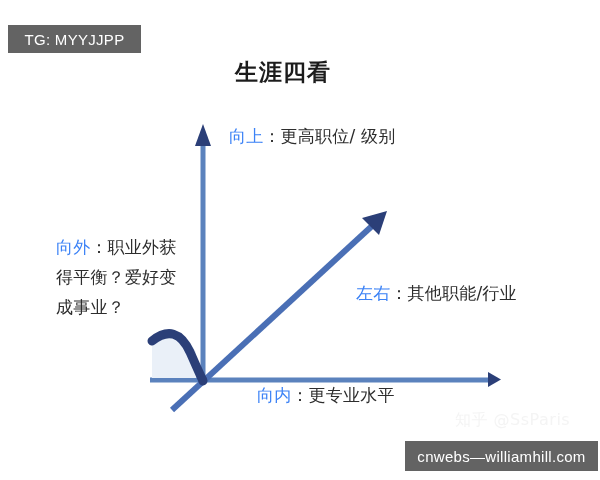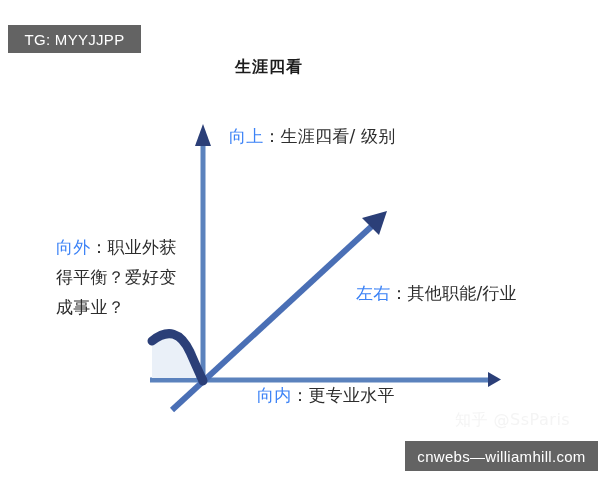--- a/index.html
+++ b/index.html
@@ -44,21 +44,21 @@
     font-size: 15px;
     margin-left: 7px;
   }
 
   
   #chart-title {
     position: absolute;
     left: 235px;
     top: 57px;
     width: 200px;
-    font-size: 16px;
+    font-size: 23px;
     font-weight: bold;
     color: #1c1c1c;
     letter-spacing: 1px;
     white-space: nowrap;
   }
 
   
   #axes-layer {
     position: absolute;
     left: 0;
@@ -123,21 +123,21 @@
     <line x1="172" y1="410" x2="372" y2="226" stroke="#4a6fb5" stroke-width="6"></line>
     <polygon points="387,211 362,218 379,235" fill="#2b3f78"></polygon>
 
     <path d="M 152,378 L 152,341 Q 178,324 196,352 L 196,378 Z" fill="#eaf0f8"></path>
     <path d="M 152,341 Q 176,322 190,352 Q 197,368 203,381" fill="none" stroke="#2b3f78" stroke-width="9" stroke-linecap="round"></path>
 
     <circle cx="203" cy="380" r="4" fill="#2b3f78"></circle>
   </svg>
 
   <div id="label-up" class="axis-label">
-    <span class="dir">向上</span><span>：</span><span>生涯四看/ 级别</span>
+    <span class="dir">向上</span><span>：</span><span>更高职位/ 级别</span>
   </div>
 
   <div id="label-side" class="axis-label">
     <span class="dir">左右</span><span>：</span><span>其他职能/行业</span>
   </div>
 
   <div id="label-in" class="axis-label">
     <span class="dir">向内</span><span>：</span><span>更专业水平</span>
   </div>
 

